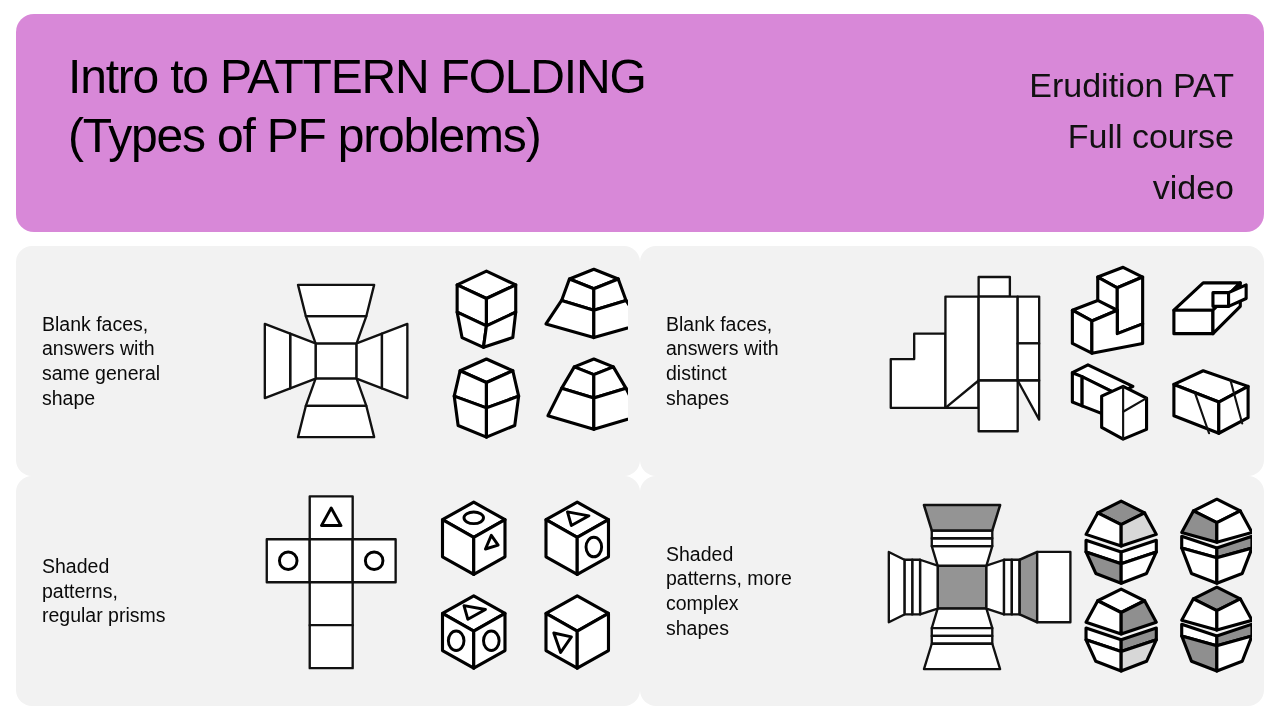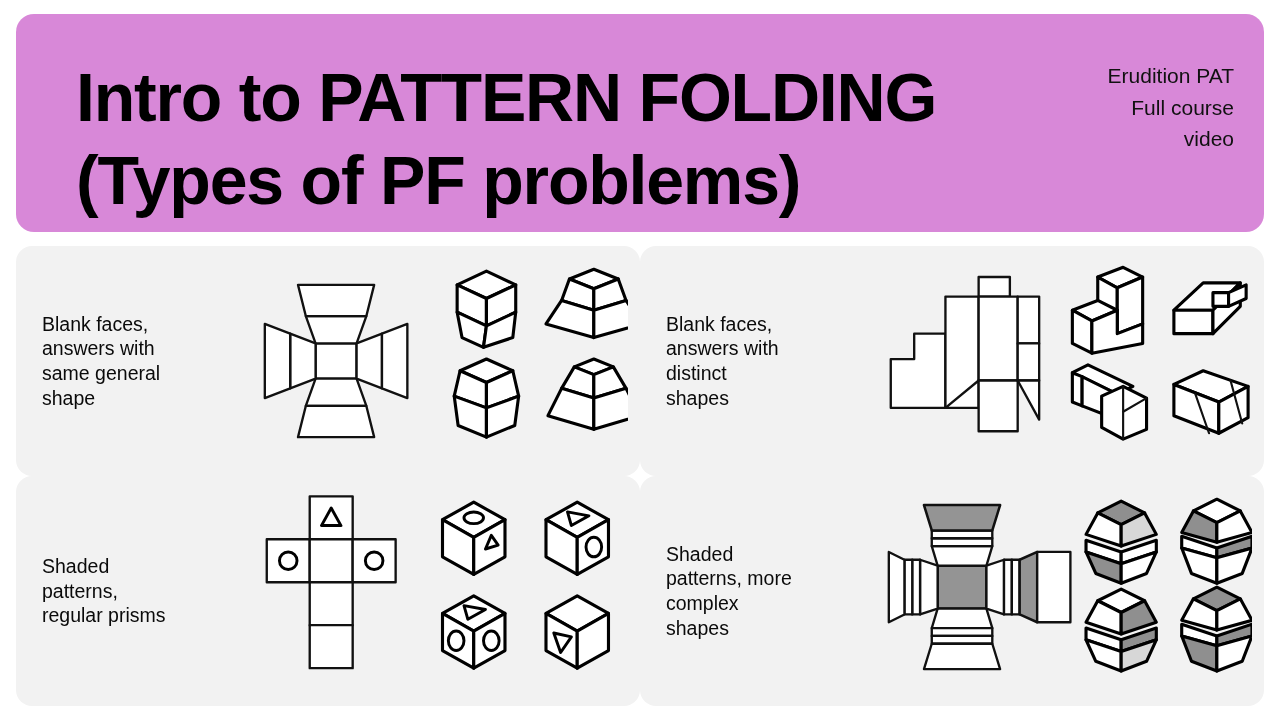--- a/index.html
+++ b/index.html
@@ -33,35 +33,35 @@
     height: 218px;
     flex: 0 0 218px;
     background: #d888d8;
     border-radius: 18px;
     display: flex;
     align-items: flex-start;
     box-sizing: border-box;
     padding: 26px 30px 10px 44px;
   }
   .header-title {
-    font-size: 68px;
+    font-size: 48px;
     line-height: 1.22;
-    font-weight: bold;
+    font-weight: normal;
     color: #000000;
     letter-spacing: -1.2px;
     max-width: 900px;
     white-space: pre-line;
-    margin: 16px;
+    margin: 8px;
   }
   .header-sub {
     position: absolute;
     right: 30px;
     top: 46px;
     text-align: right;
-    font-size: 21px;
+    font-size: 34px;
     line-height: 1.5;
     color: #111111;
     white-space: pre-line;
   }
 
   
   .grid {
     flex: 1 1 auto;
     display: grid;
     grid-template-columns: 1fr 1fr;

